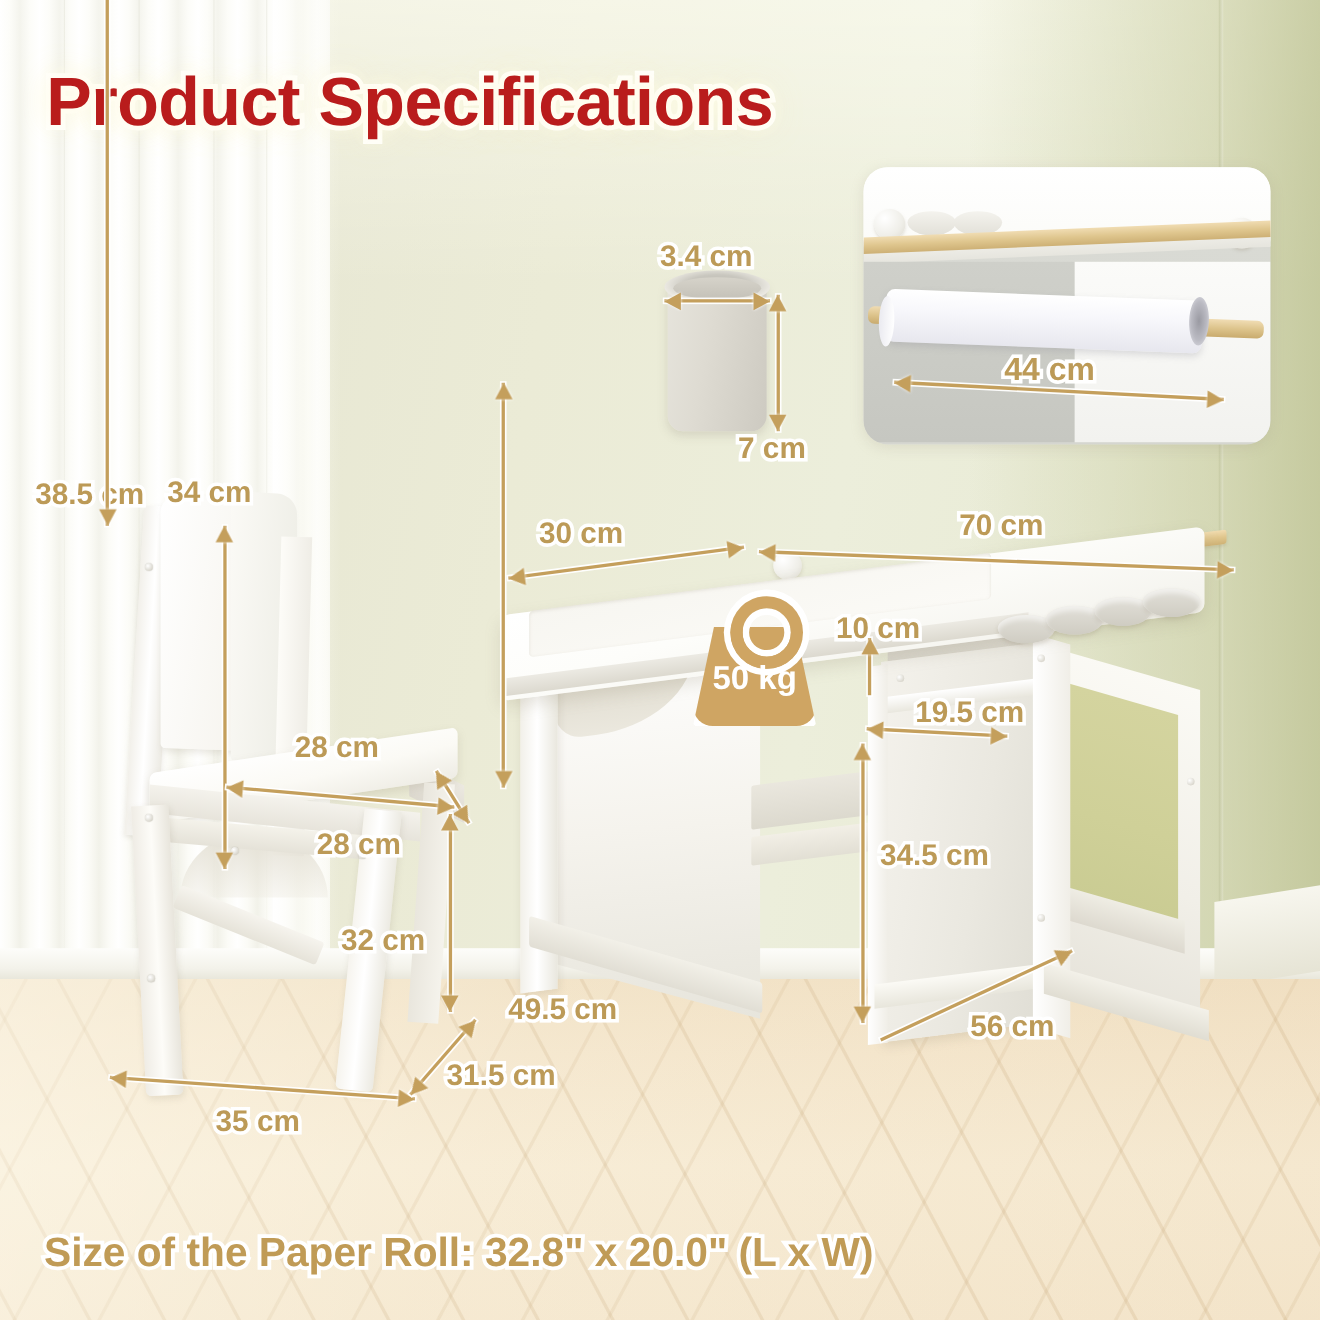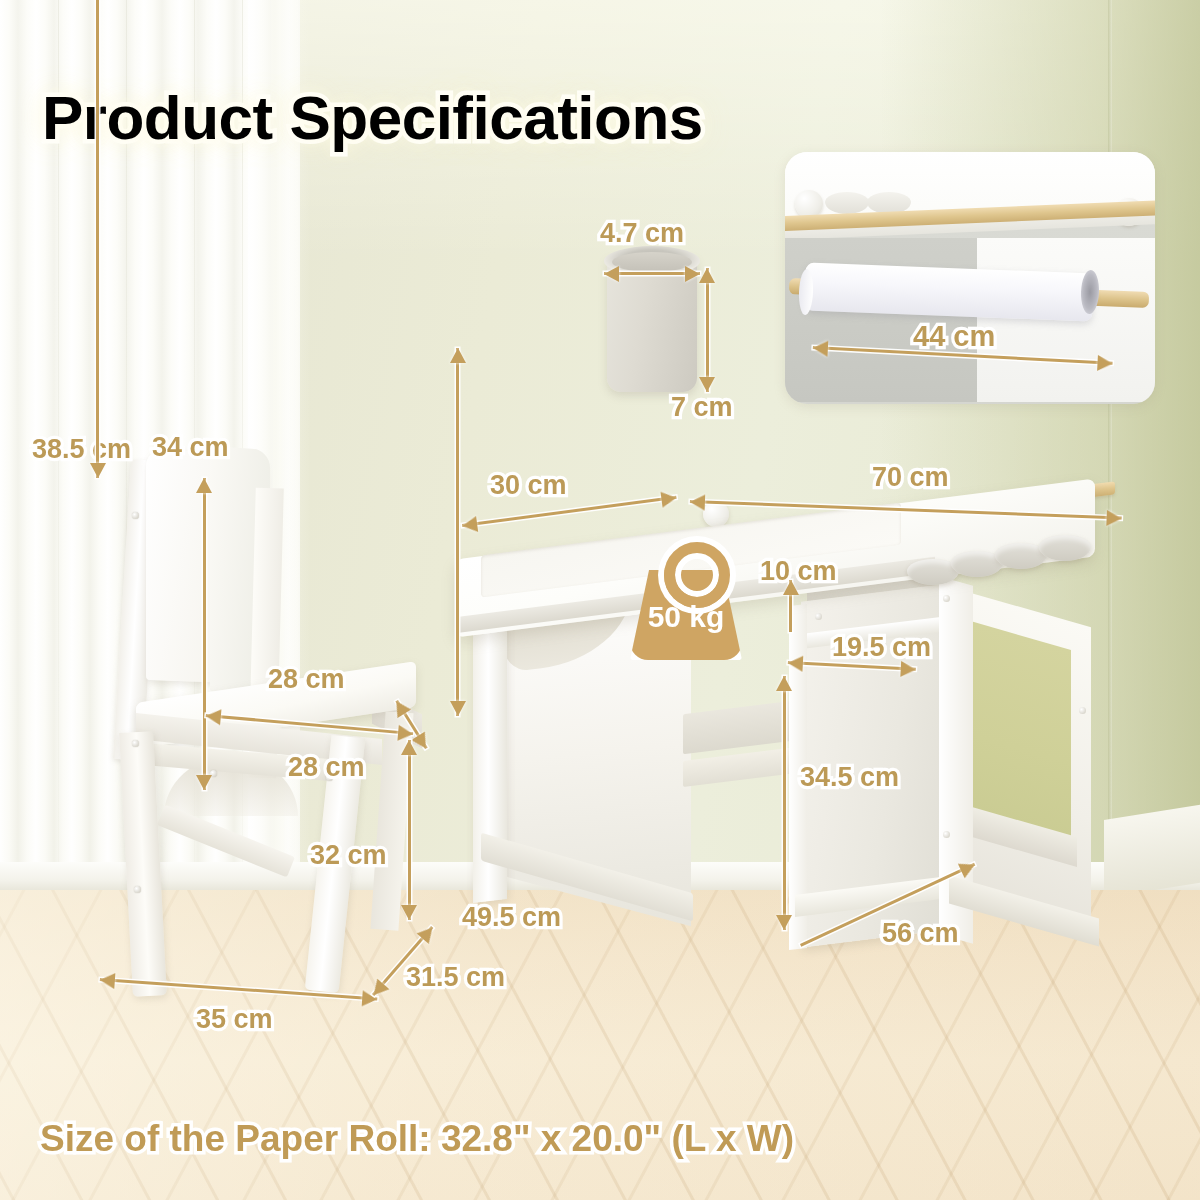--- a/index.html
+++ b/index.html
@@ -88,23 +88,23 @@
       radial-gradient(ellipse 200px 44px at 1050px 940px,rgba(198,162,108,.20),transparent 70%),
       radial-gradient(ellipse 260px 55px at 560px 1130px,rgba(206,172,120,.16),transparent 70%);
   }
   .floor-light{
     position:absolute;left:0;top:890px;width:1200px;height:310px;
     background:linear-gradient(115deg,rgba(255,252,240,.55) 0%,rgba(255,250,232,.18) 38%,rgba(236,214,176,.14) 100%);
   }
 
   
   .title{
-    position:absolute;left:42px;top:82px;
+    position:absolute;left:42px;top:58px;
     font-size:62px;font-weight:bold;letter-spacing:-.5px;
-    color:#000000;
+    color:#b91c1c;
     -webkit-text-stroke:9px #ffffff;
     paint-order:stroke fill;
     text-shadow:0 0 18px rgba(255,255,240,.95),0 0 30px rgba(255,246,200,.8);
     white-space:nowrap;
   }
   .footnote{
     position:absolute;left:40px;top:1118px;
     font-size:37px;font-weight:bold;
     color:#C09B56;
     -webkit-text-stroke:7px #ffffff;
@@ -496,21 +496,21 @@
 
   <div>
     <div style="position:absolute;left:607px;top:256px;width:90px;height:136px;
          background:linear-gradient(100deg,#e6e4dc 0%,#dedbd2 40%,#cdcac1 100%);
          border-radius:6px 6px 14px 14px;box-shadow:0 4px 9px rgba(150,145,130,.25);"></div>
     <div style="position:absolute;left:604px;top:246px;width:96px;height:30px;border-radius:50%;
          background:radial-gradient(ellipse at 50% 45%,#b9b6ad 0%,#c9c7bf 42%,#eae8e1 70%,#f3f1ea 100%);"></div>
     <div style="position:absolute;left:612px;top:252px;width:80px;height:20px;border-radius:50%;
          background:linear-gradient(180deg,#d6d3ca,#c4c1b8);"></div>
   </div>
-  <div class="dimlabel" style="left:600px;top:218px">4.7 cm</div>
+  <div class="dimlabel" style="left:600px;top:218px">3.4 cm</div>
   <div class="arrowline" style="left:604px;top:272px;width:96px">
     <div class="bar"></div>
       <div class="head start"></div>
       <div class="head end"></div>
   </div>
   <div class="arrowline" style="left:709px;top:268px;width:124px;transform:rotate(90deg)">
     <div class="bar"></div>
       <div class="head start"></div>
       <div class="head end"></div>
   </div>

